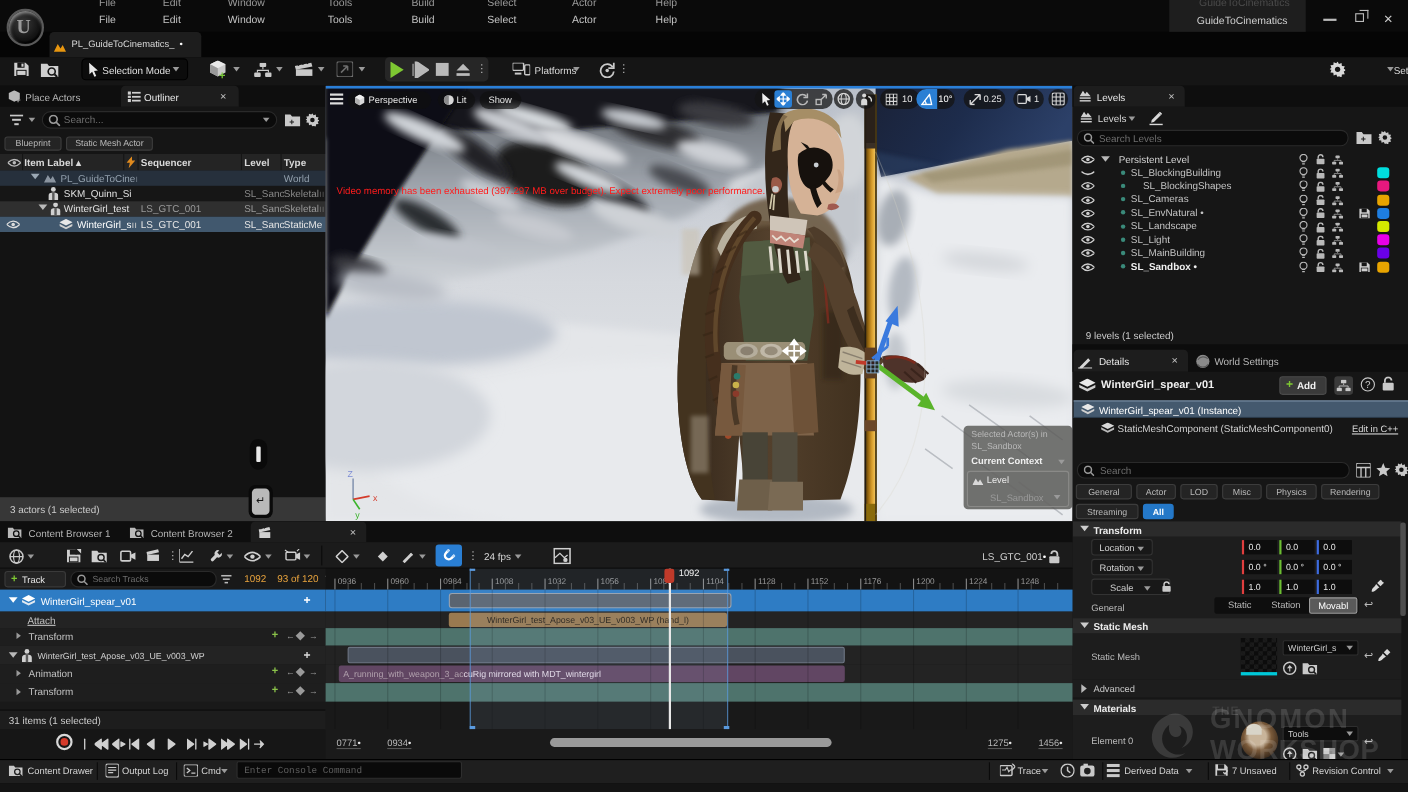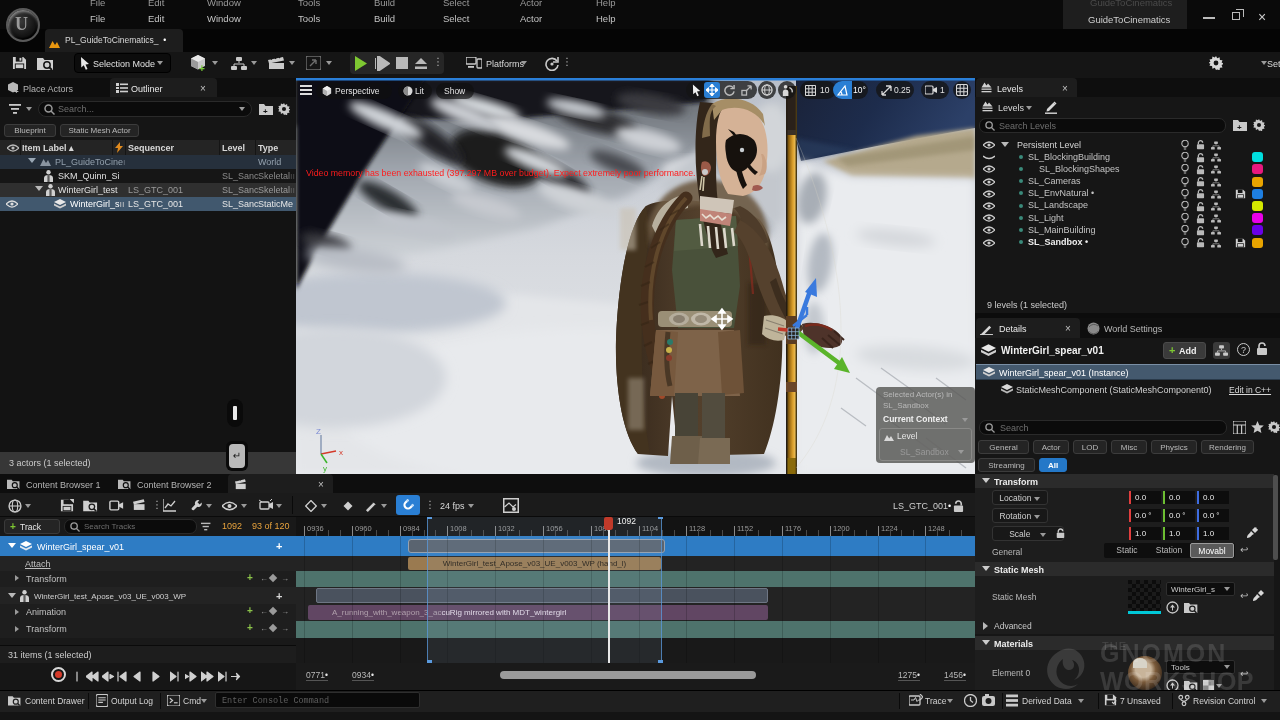--- a/index.html
+++ b/index.html
@@ -1283,21 +1283,21 @@
       </div>
 
   <div class="abs" style="left:296px;top:536px;width:679px;height:20px;background:#2e7cc4;"></div>
   <div class="abs" style="left:408px;top:539px;width:257px;height:14px;background:#5a6470;border:1px solid #98a2ae;border-radius:3px;"></div>
   <div class="abs" style="left:296px;top:556px;width:679px;height:15px;background:#232323;"></div>
   <div class="abs" style="left:408px;top:557px;width:253px;height:13px;background:#9a7a50;border-radius:2px;color:#241c12;font-size:8px;line-height:13px;text-align:center;">WinterGirl_test_Apose_v03_UE_v003_WP (hand_l)</div>
   <div class="abs" style="left:296px;top:571px;width:679px;height:16px;background:#4e736c;"></div>
   <div class="abs" style="left:296px;top:587px;width:679px;height:17px;background:#232323;"></div>
   <div class="abs" style="left:316px;top:588px;width:452px;height:15px;background:#4a525e;border:1px solid #6e7684;border-radius:2px;"></div>
   <div class="abs" style="left:296px;top:604px;width:679px;height:17px;background:#232323;"></div>
-  <div class="abs" style="left:308px;top:605px;width:460px;height:15px;background:#614663;border-radius:2px;font-size:8px;line-height:15px;padding-left:24px;"><span style="color:#b0a0ac;">A_running_with_weapon_3_ac</span><span style="color:#e8dce8;">cuRig mirrored with MDT_wintergirl</span></div>
+  <div class="abs" style="left:308px;top:605px;width:460px;height:15px;background:#614663;border-radius:2px;font-size:8px;line-height:15px;padding-left:4px;"><span style="color:#b0a0ac;">A_running_with_weapon_3_ac</span><span style="color:#e8dce8;">cuRig mirrored with MDT_wintergirl</span></div>
   <div class="abs" style="left:296px;top:621px;width:679px;height:17px;background:#4e736c;"></div>
   <div class="abs" style="left:296px;top:638px;width:679px;height:25px;background:#191919;"></div>
   <div id="gridlines">
         <div class="abs" style="left:304px;top:536px;width:1px;height:127px;background:rgba(0,0,0,0.18);"></div>
 <div class="abs" style="left:352px;top:536px;width:1px;height:127px;background:rgba(0,0,0,0.18);"></div>
 <div class="abs" style="left:400px;top:536px;width:1px;height:127px;background:rgba(0,0,0,0.18);"></div>
 <div class="abs" style="left:447px;top:536px;width:1px;height:127px;background:rgba(0,0,0,0.18);"></div>
 <div class="abs" style="left:495px;top:536px;width:1px;height:127px;background:rgba(0,0,0,0.18);"></div>
 <div class="abs" style="left:543px;top:536px;width:1px;height:127px;background:rgba(0,0,0,0.18);"></div>
 <div class="abs" style="left:591px;top:536px;width:1px;height:127px;background:rgba(0,0,0,0.18);"></div>

